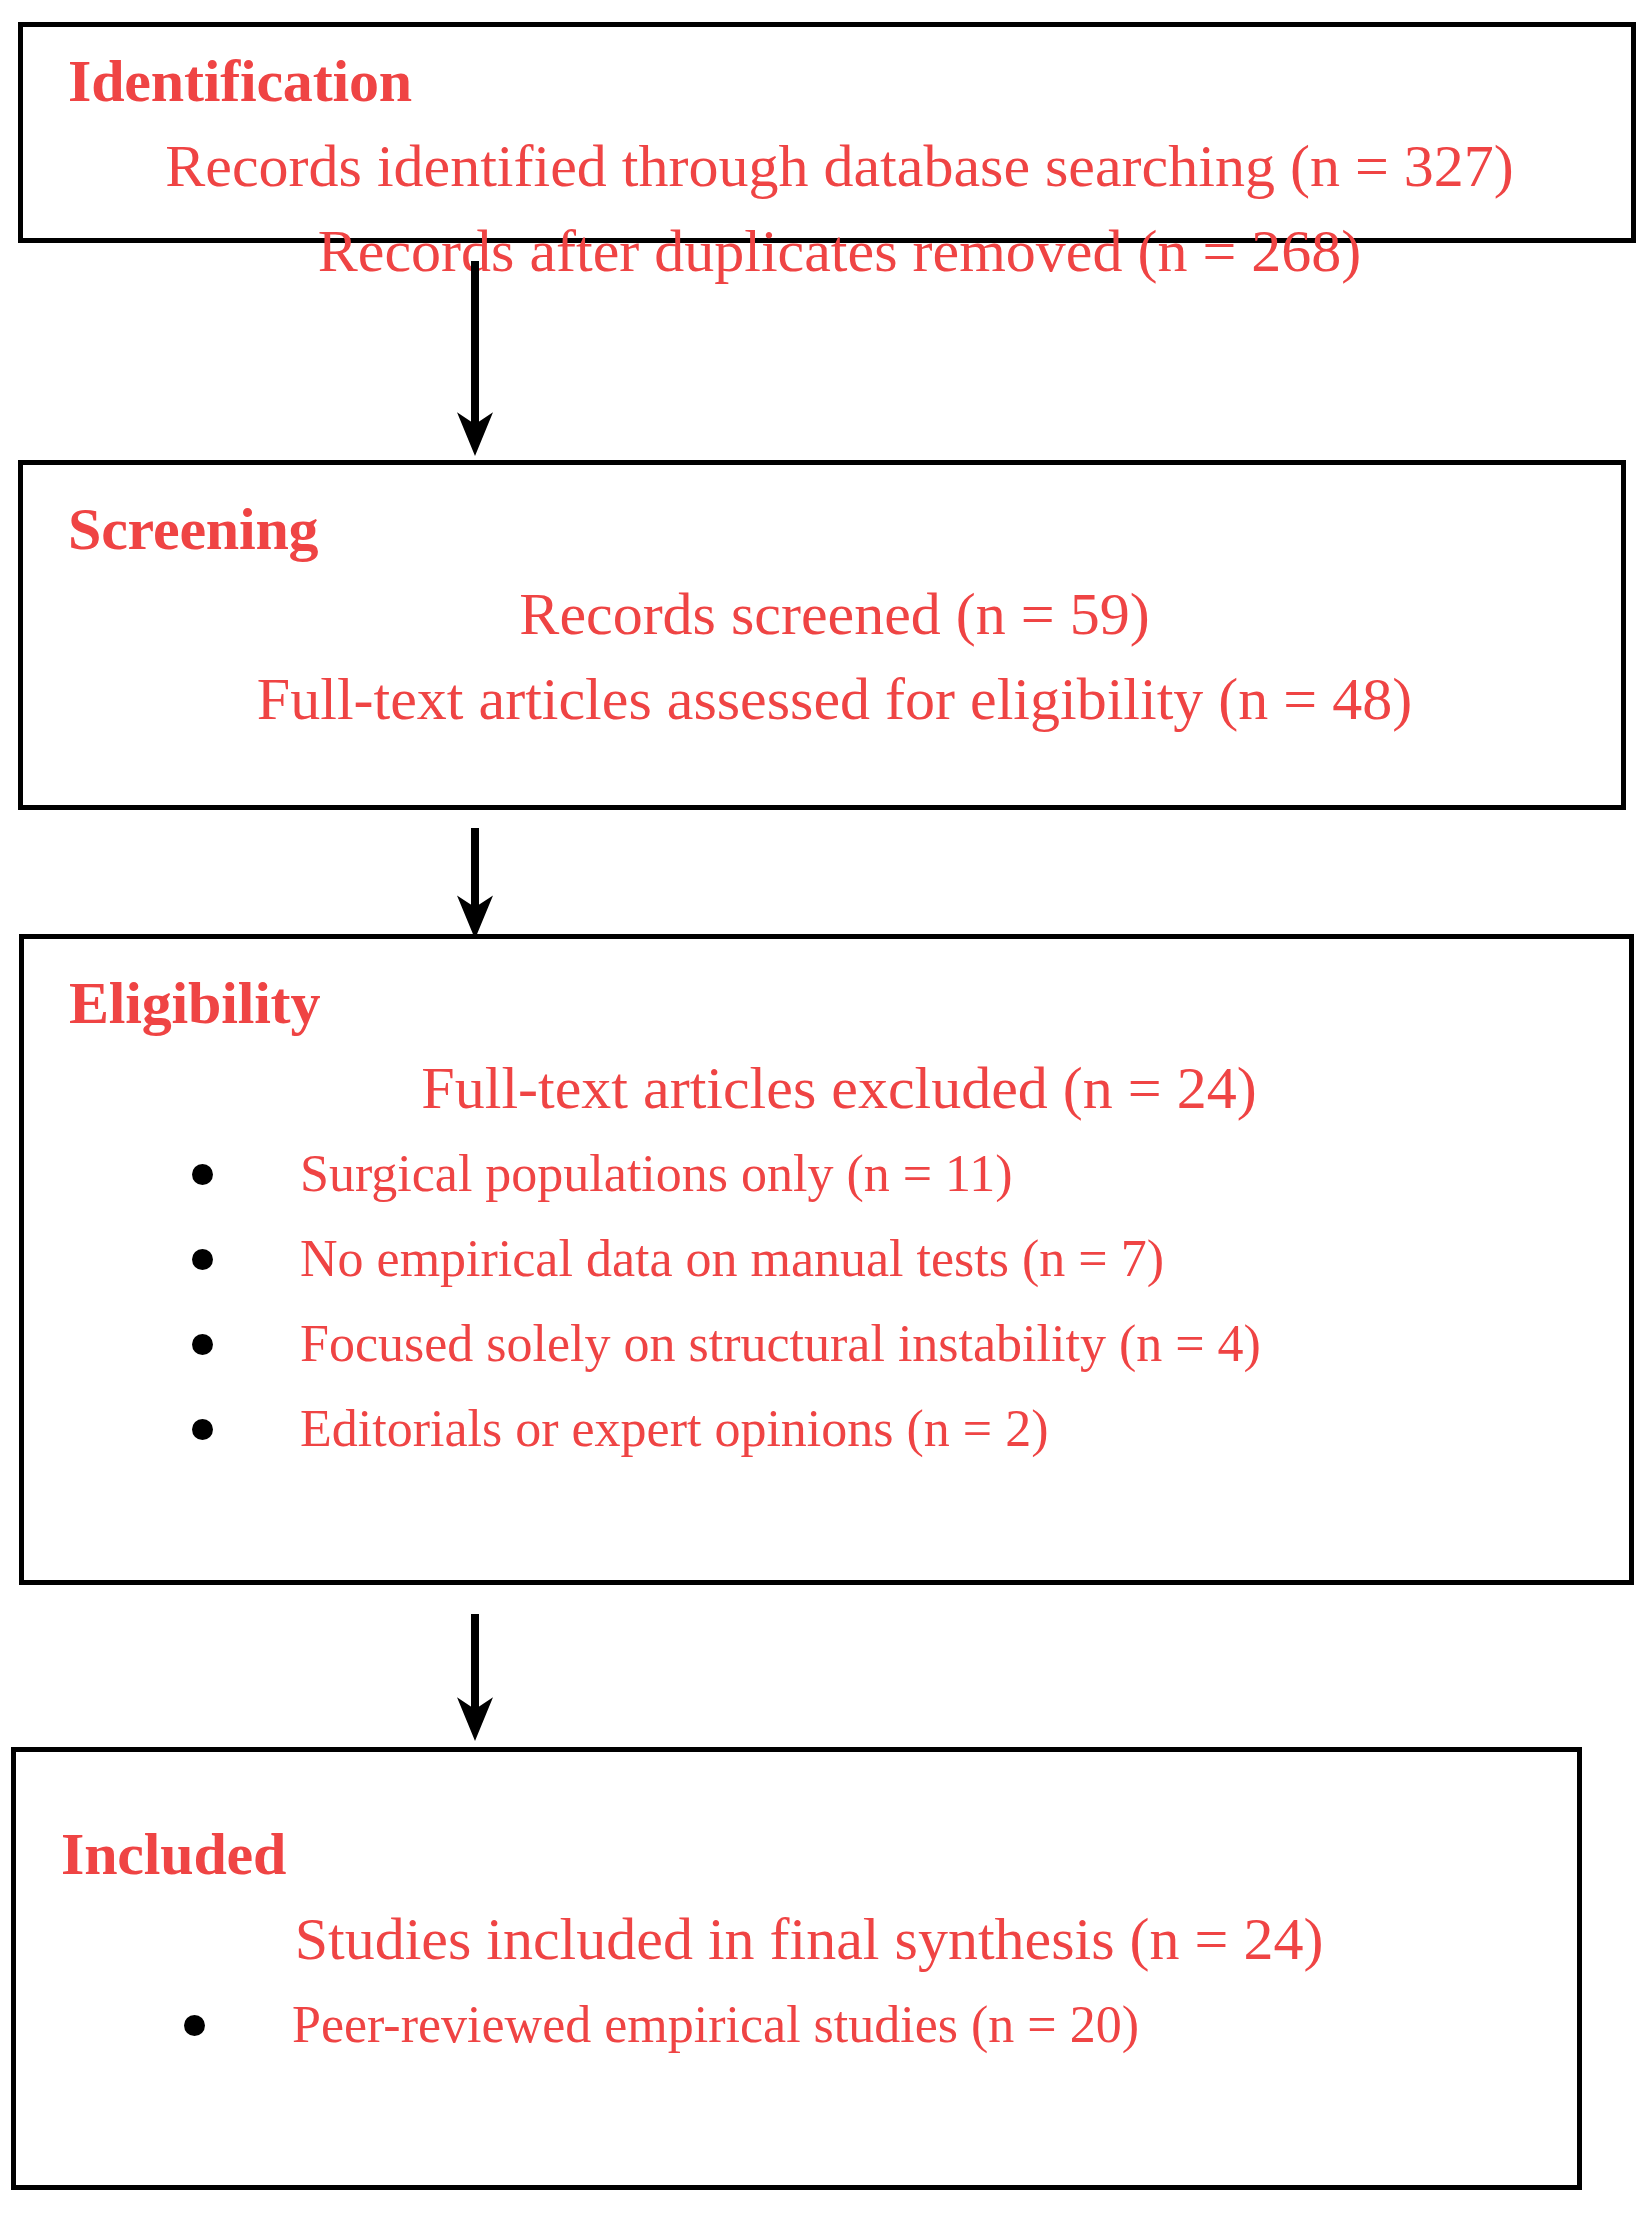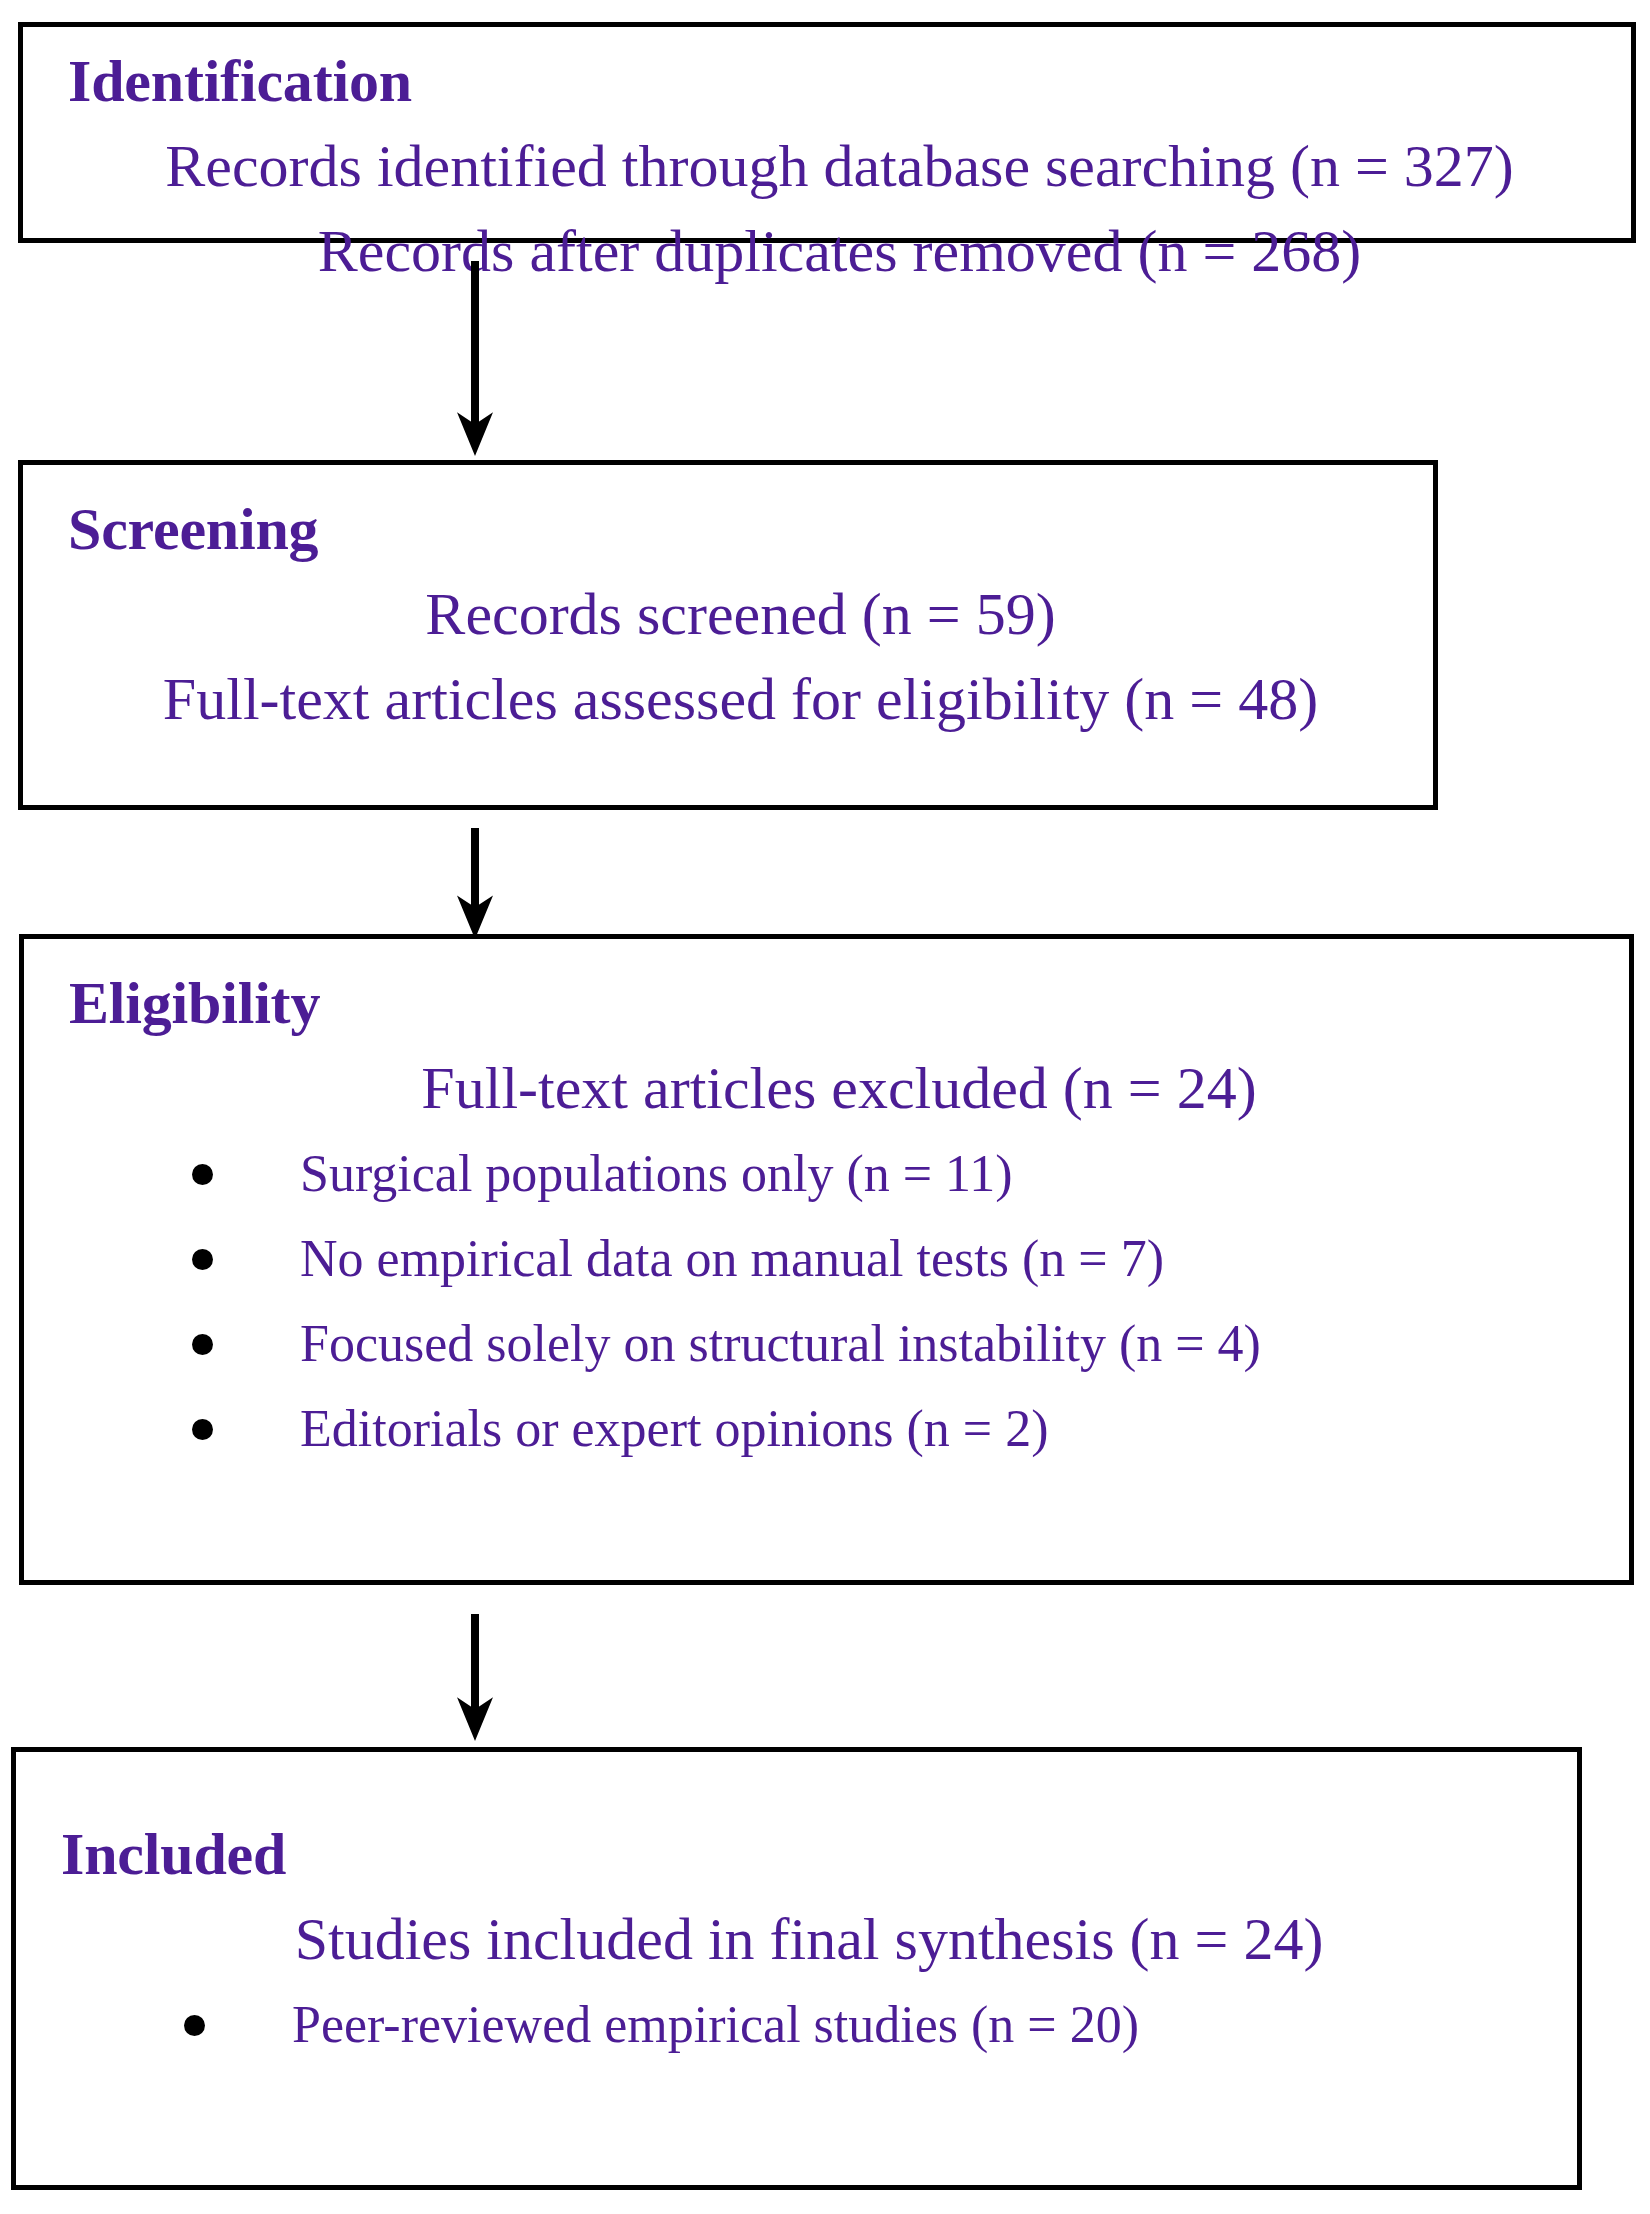--- a/index.html
+++ b/index.html
@@ -7,33 +7,33 @@
     margin: 0;
     padding: 0;
     background: #ffffff;
   }
   #page {
     position: relative;
     width: 1651px;
     height: 2215px;
     background: #ffffff;
     font-family: "Liberation Serif", "DejaVu Serif", serif;
-    color: #4c1d95;
+    color: #ef4444;
     overflow: hidden;
   }
 
   
   .stage-box {
     position: absolute;
     box-sizing: border-box;
     border: 5px solid #000000;
     background: #ffffff;
   }
   #box-identification { left: 18px;  top: 22px;   width: 1618px; height: 221px; }
-  #box-screening      { left: 18px;  top: 460px;  width: 1420px; height: 350px; }
+  #box-screening      { left: 18px;  top: 460px;  width: 1608px; height: 350px; }
   #box-eligibility    { left: 11px;  top: 934px;  width: 1615px; height: 651px; margin-left: 8px; }
   #box-included       { left: 11px;  top: 1747px; width: 1571px; height: 443px; }
 
   .box-inner {
     position: absolute;
     left: 45px;
     right: 20px;
     top: 0;
   }
   #box-identification .box-inner { top: 12px; }

